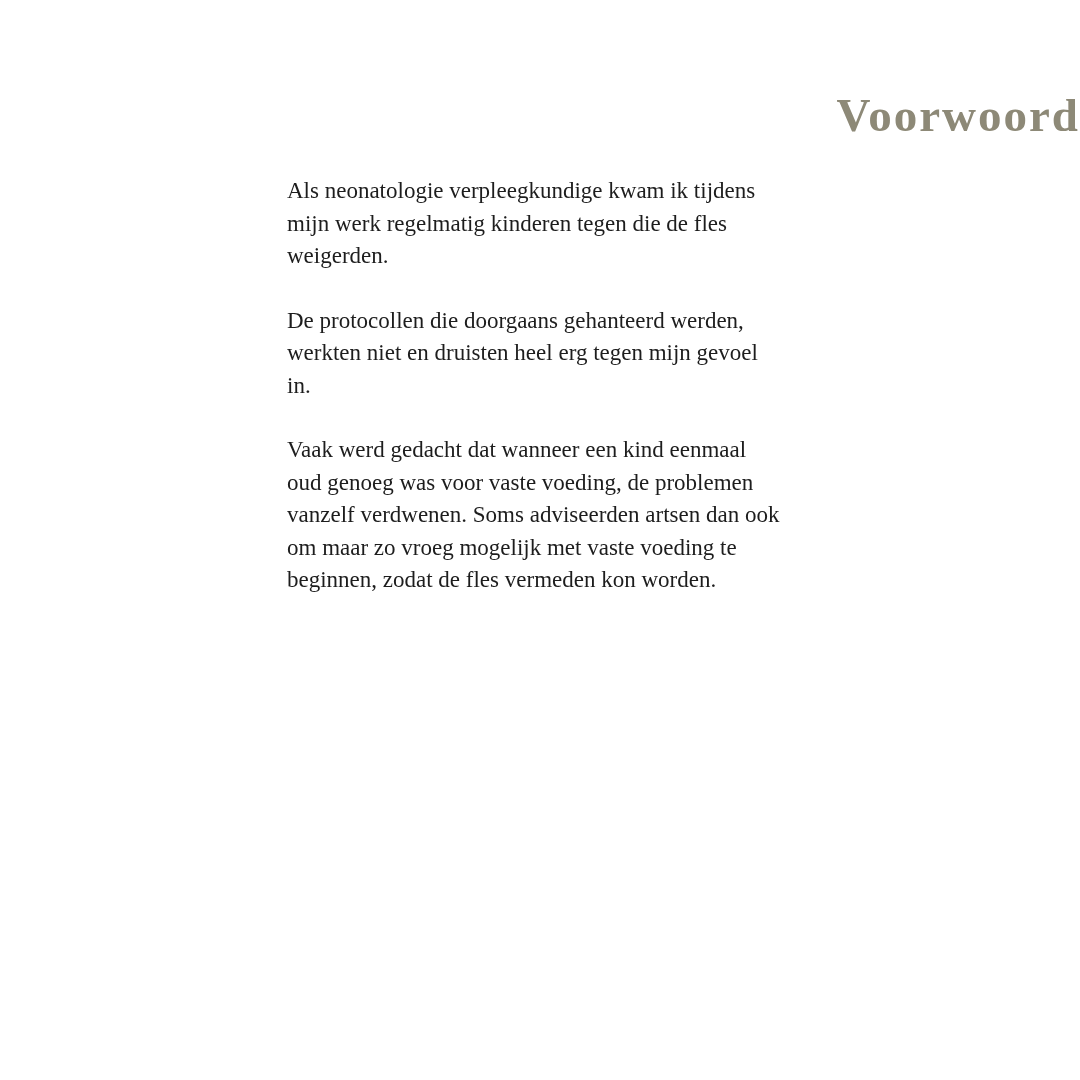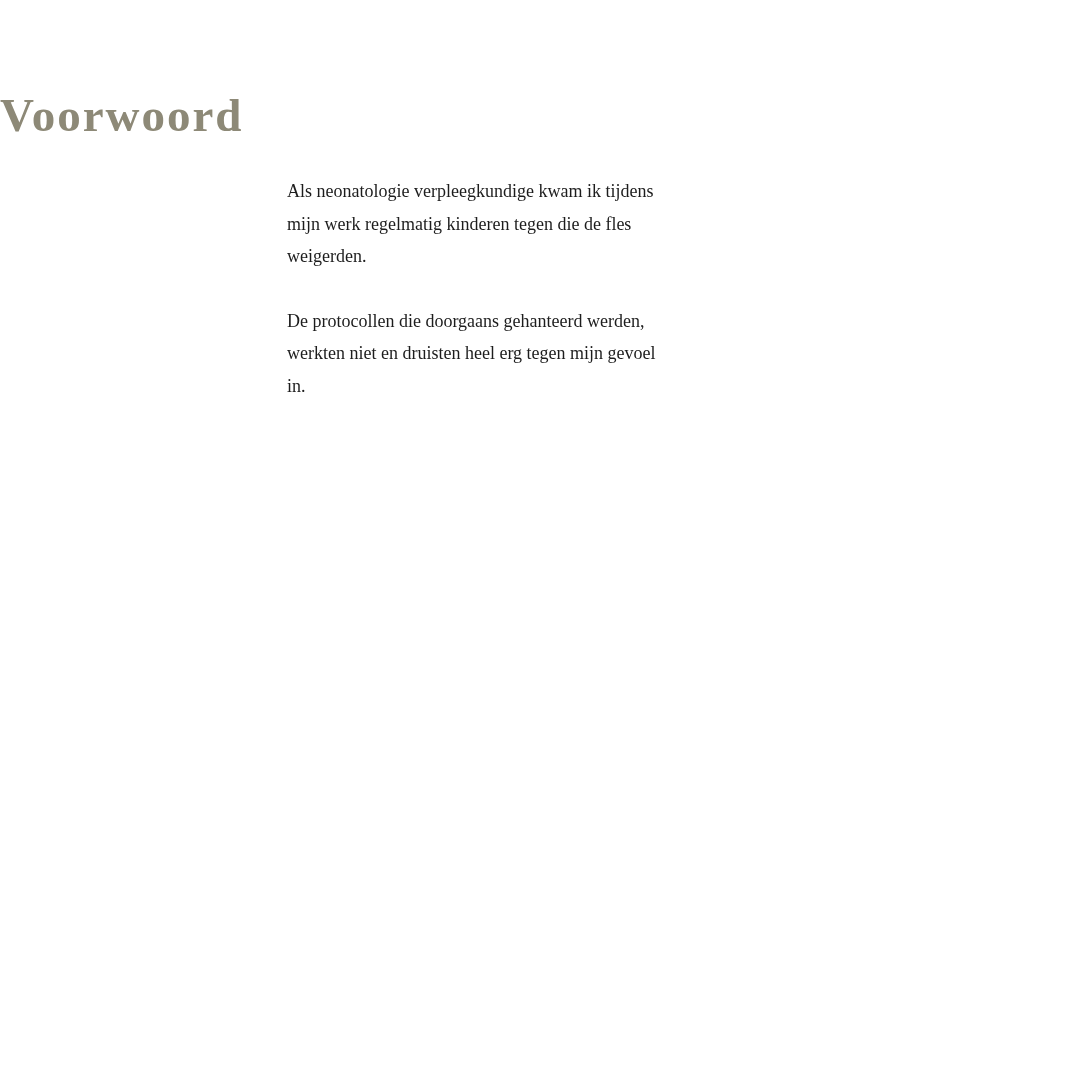--- a/index.html
+++ b/index.html
@@ -14,45 +14,50 @@
   }
   .page {
     width: 1080px;
     height: 1080px;
     background: #ffffff;
     box-sizing: border-box;
     font-family: "Liberation Serif", "DejaVu Serif", serif;
   }
   .title {
     padding-top: 56px;
-    text-align: left;
+    text-align: right;
     font-size: 47px;
     font-weight: 700;
     letter-spacing: 2px;
     color: #8d8977;
     line-height: 1.2;
   }
   .content {
     margin: 30px 0 0 287px;
     width: 545px;
   }
   .content p {
     margin: 0 0 32px 0;
-    font-size: 18px;
+    font-size: 23px;
     line-height: 32.5px;
     color: #1d1d1d;
     white-space: pre-line;
   }
 </style>
 </head>
 <body>
 
 <div class="page">
   <h1 class="title">Voorwoord</h1>
   <div class="content">
     <p>Als neonatologie verpleegkundige kwam ik tijdens
 mijn werk regelmatig kinderen tegen die de fles
 weigerden.</p>
     <p>De protocollen die doorgaans gehanteerd werden,
 werkten niet en druisten heel erg tegen mijn gevoel
 in.</p>
+    <p>Vaak werd gedacht dat wanneer een kind eenmaal
+oud genoeg was voor vaste voeding, de problemen
+vanzelf verdwenen. Soms adviseerden artsen dan ook
+om maar zo vroeg mogelijk met vaste voeding te
+beginnen, zodat de fles vermeden kon worden.</p>
   </div>
 </div>
 
 </body></html>

